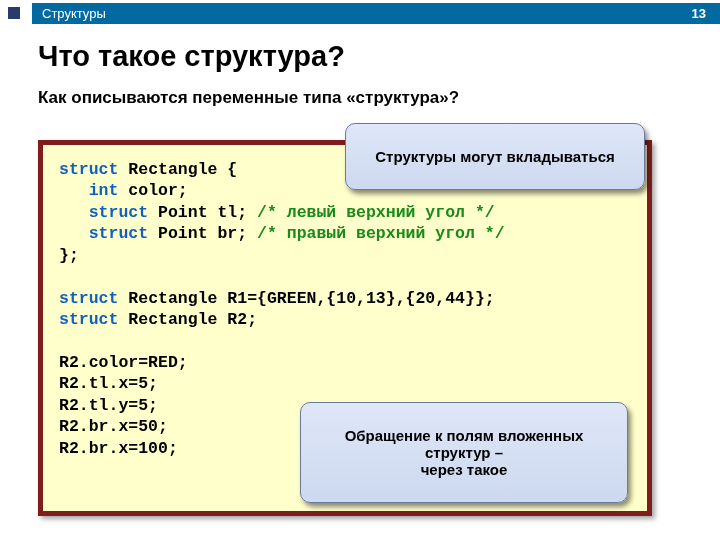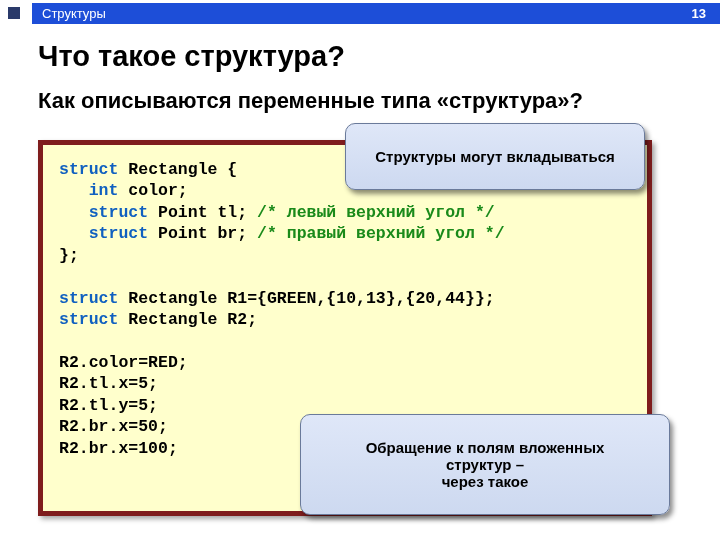--- a/index.html
+++ b/index.html
@@ -21,21 +21,21 @@
     align-items: center;
     padding-left: 8px;
   }
   .topbar .sq {
     width: 12px; height: 12px;
     background: #2a3a6a;
     margin-right: 12px;
     flex-shrink: 0;
   }
   .breadcrumb {
-    background: #1d4ed8;
+    background: #0369a1;
     color: #ffffff;
     font-size: 13px;
     padding: 3px 22px 3px 10px;
     flex: 1;
     position: relative;
   }
   .breadcrumb .page {
     position: absolute;
     right: 14px;
     top: 3px;
@@ -47,21 +47,21 @@
     top: 40px;
     left: 38px;
     font-size: 29px;
     font-weight: bold;
     color: #000000;
   }
   .subtitle {
     position: absolute;
     top: 88px;
     left: 38px;
-    font-size: 22px;
+    font-size: 17px;
     color: #000000;
     font-weight: bold;
   }
   .codebox {
     position: absolute;
     top: 140px;
     left: 38px;
     width: 614px;
     height: 376px;
     background: #ffffcc;
@@ -88,23 +88,23 @@
     font-weight: bold;
     color: #000000;
     text-align: center;
   }
   .callout1 {
     top: 123px;
     left: 345px;
     width: 300px;
   }
   .callout2 {
-    top: 414px;
+    top: 402px;
     left: 300px;
-    width: 370px;
+    width: 328px;
   }
 </style>
 </head>
 <body>
 
 <div class="topbar">
   <div class="sq"></div>
   <div class="breadcrumb">
     <span>Структуры</span>
     <span class="page">13</span>

